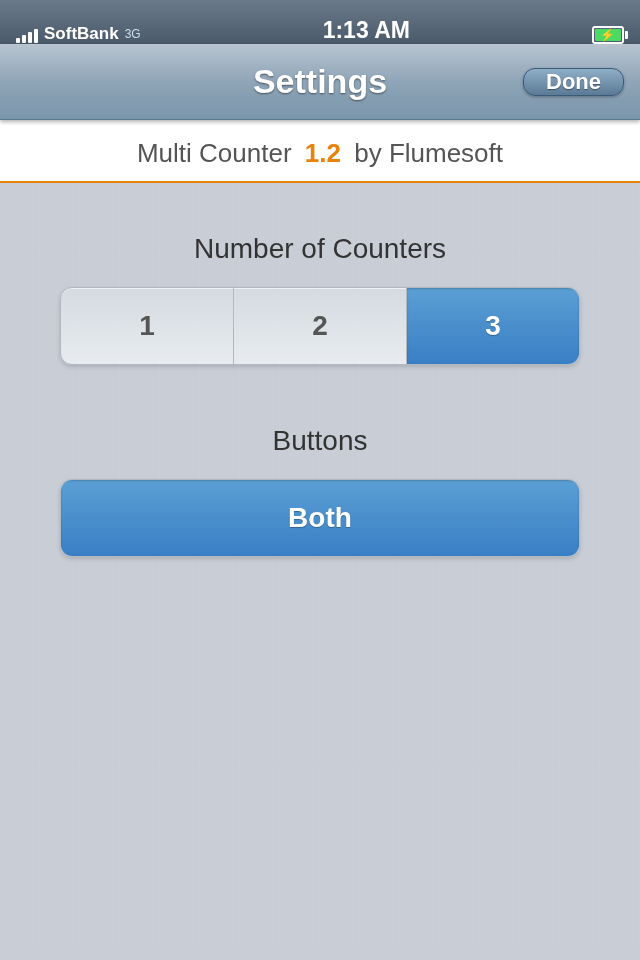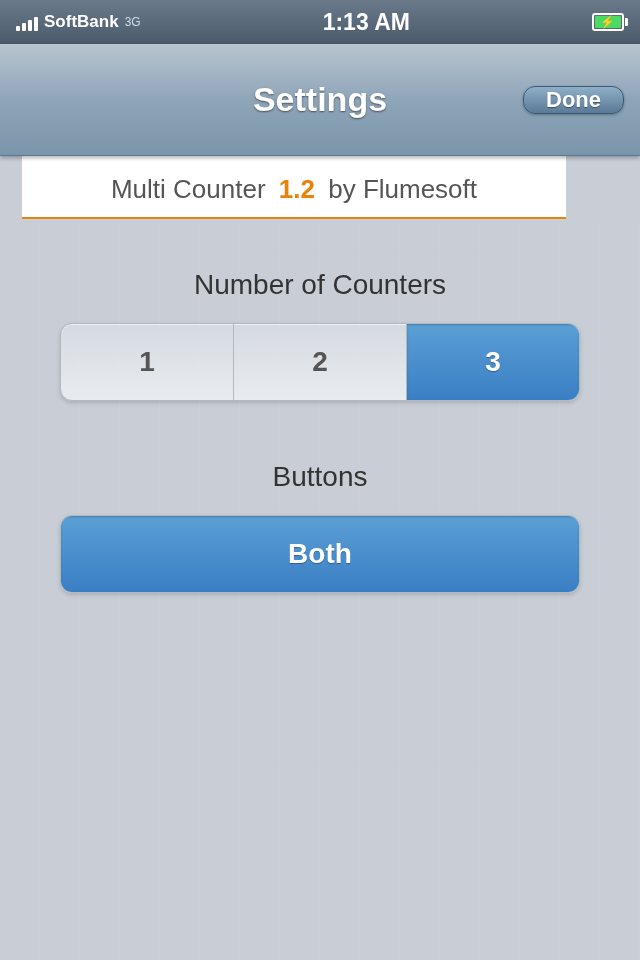--- a/index.html
+++ b/index.html
@@ -12,21 +12,21 @@
       font-family: -apple-system, 'Helvetica Neue', Helvetica, Arial, sans-serif;
       overflow: hidden;
     }
 
     
     #status-bar {
       width: 640px;
       height: 44px;
       background: linear-gradient(to bottom, #6a7a8a, #4a5a6a);
       display: flex;
-      align-items: center;
+      align-items: flex-end;
       justify-content: space-between;
       padding: 0 16px;
       color: white;
       font-size: 18px;
       font-weight: 600;
     }
 
     #status-left {
       display: flex;
       align-items: center;
@@ -100,21 +100,21 @@
       transform: translate(-50%, -50%);
       color: #333;
       font-size: 12px;
       font-weight: 900;
       z-index: 2;
     }
 
     
     #nav-bar {
       width: 640px;
-      height: 112px;
+      height: 76px;
       background: linear-gradient(to bottom, #b8c5d0, #8fa5b8, #7a95aa);
       display: flex;
       align-items: center;
       justify-content: center;
       position: relative;
       border-bottom: 1px solid #5a7a90;
       box-shadow: 0 2px 4px rgba(0,0,0,0.3);
     }
 
     #nav-title {
@@ -136,26 +136,25 @@
       font-size: 22px;
       font-weight: 600;
       padding: 0 22px;
       cursor: pointer;
       text-shadow: 0 1px 1px rgba(0,0,0,0.4);
       box-shadow: 0 1px 3px rgba(0,0,0,0.3);
     }
 
     
     #subtitle-bar {
-      width: 544px;
+      width: 640px;
       background: white;
       padding: 18px 0 12px 0;
       text-align: center;
       border-bottom: 2px solid #e8820a;
-      margin-left: 22px;
     }
 
     #subtitle-text {
       font-size: 26px;
       color: #555;
       font-weight: 400;
     }
     #subtitle-version {
       color: #e8820a;
       font-weight: 700;

